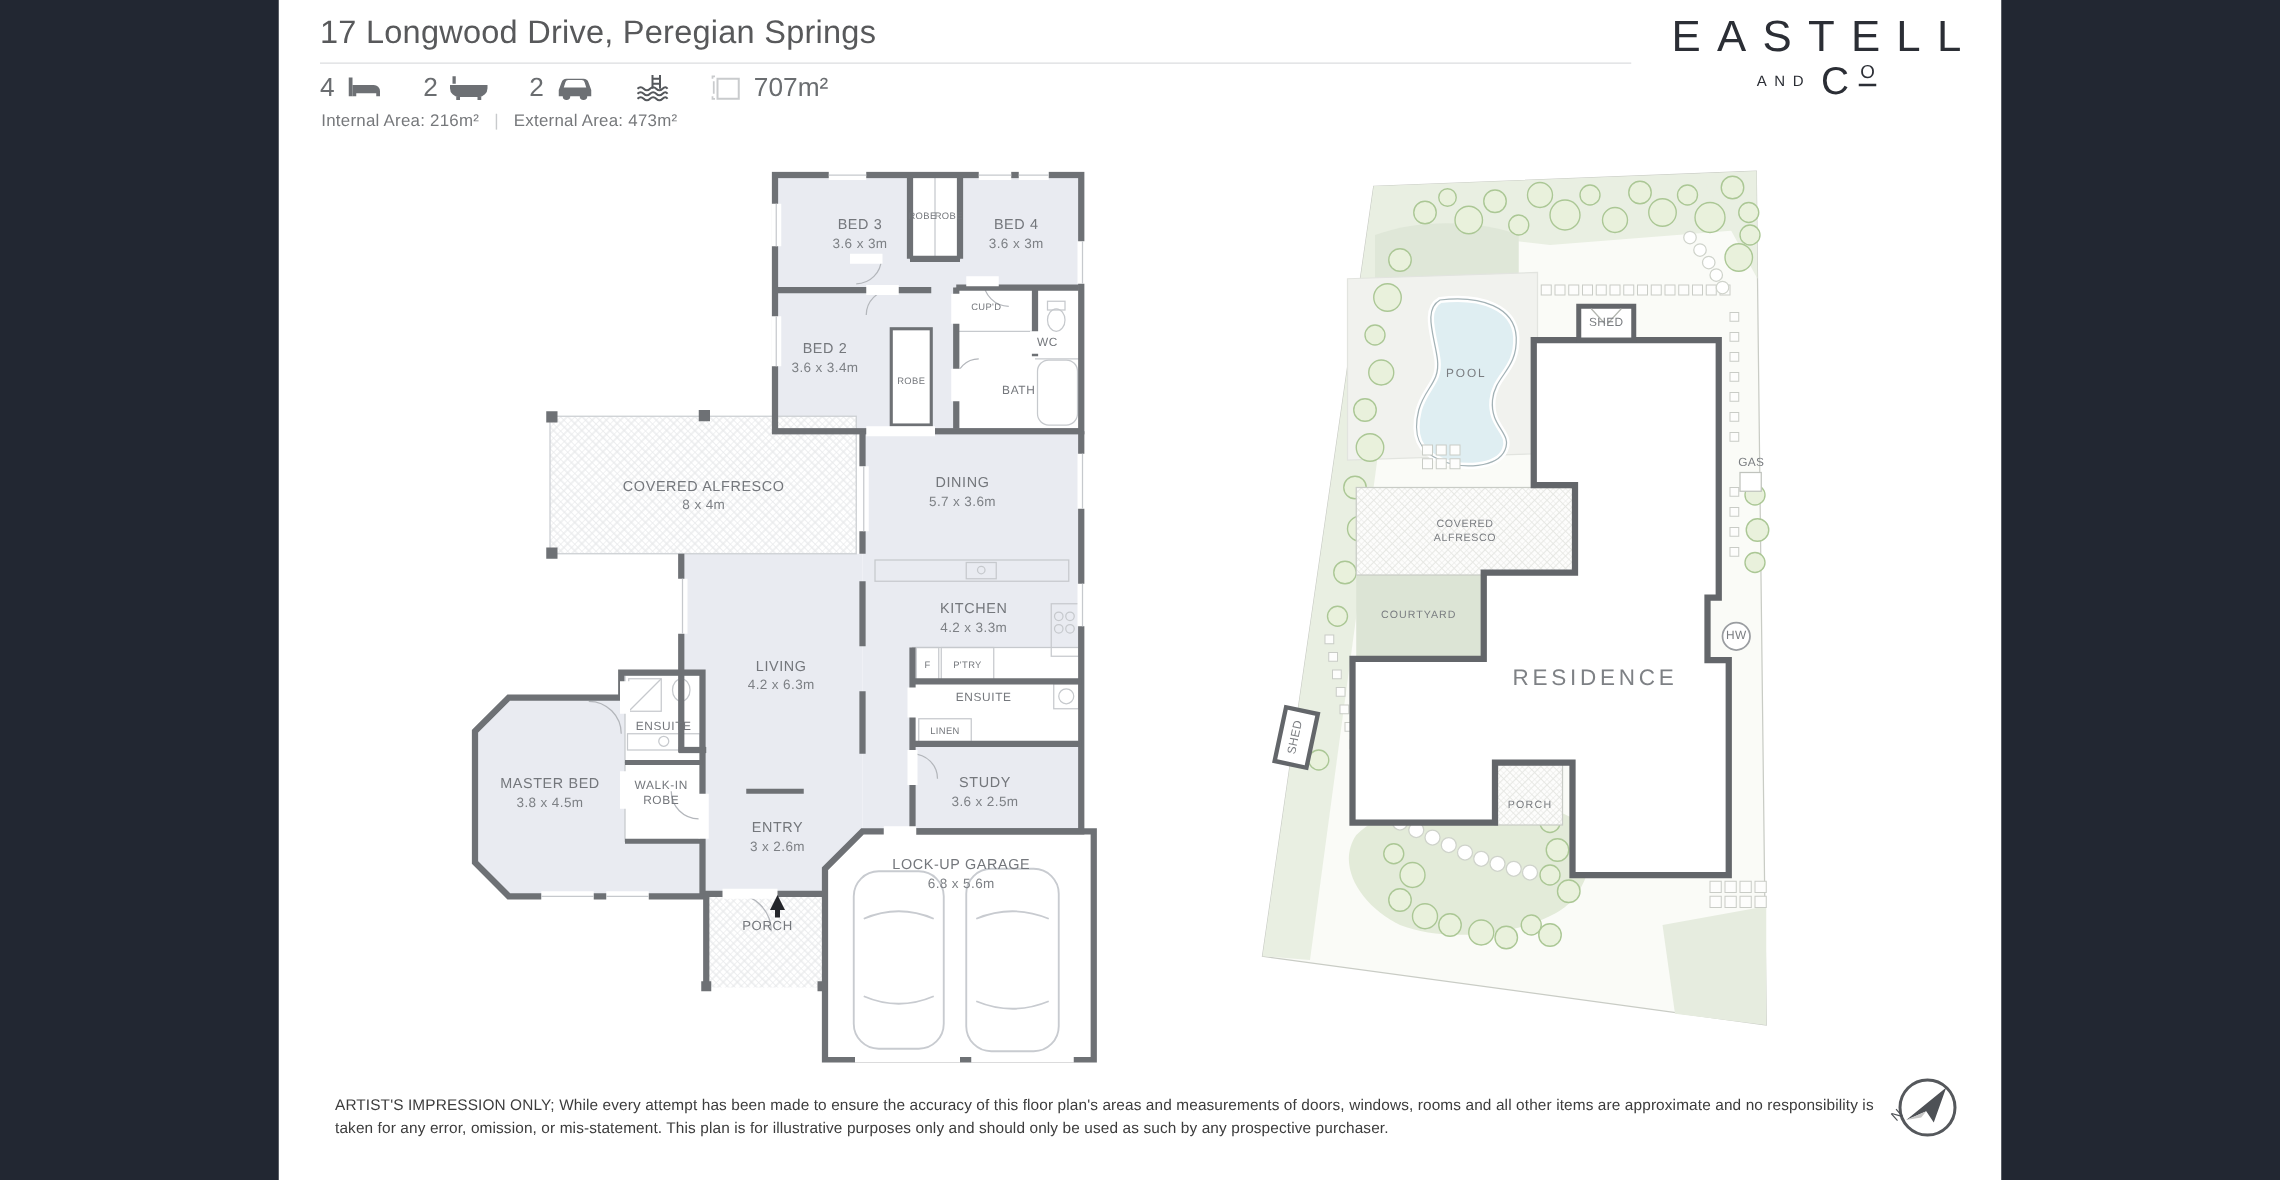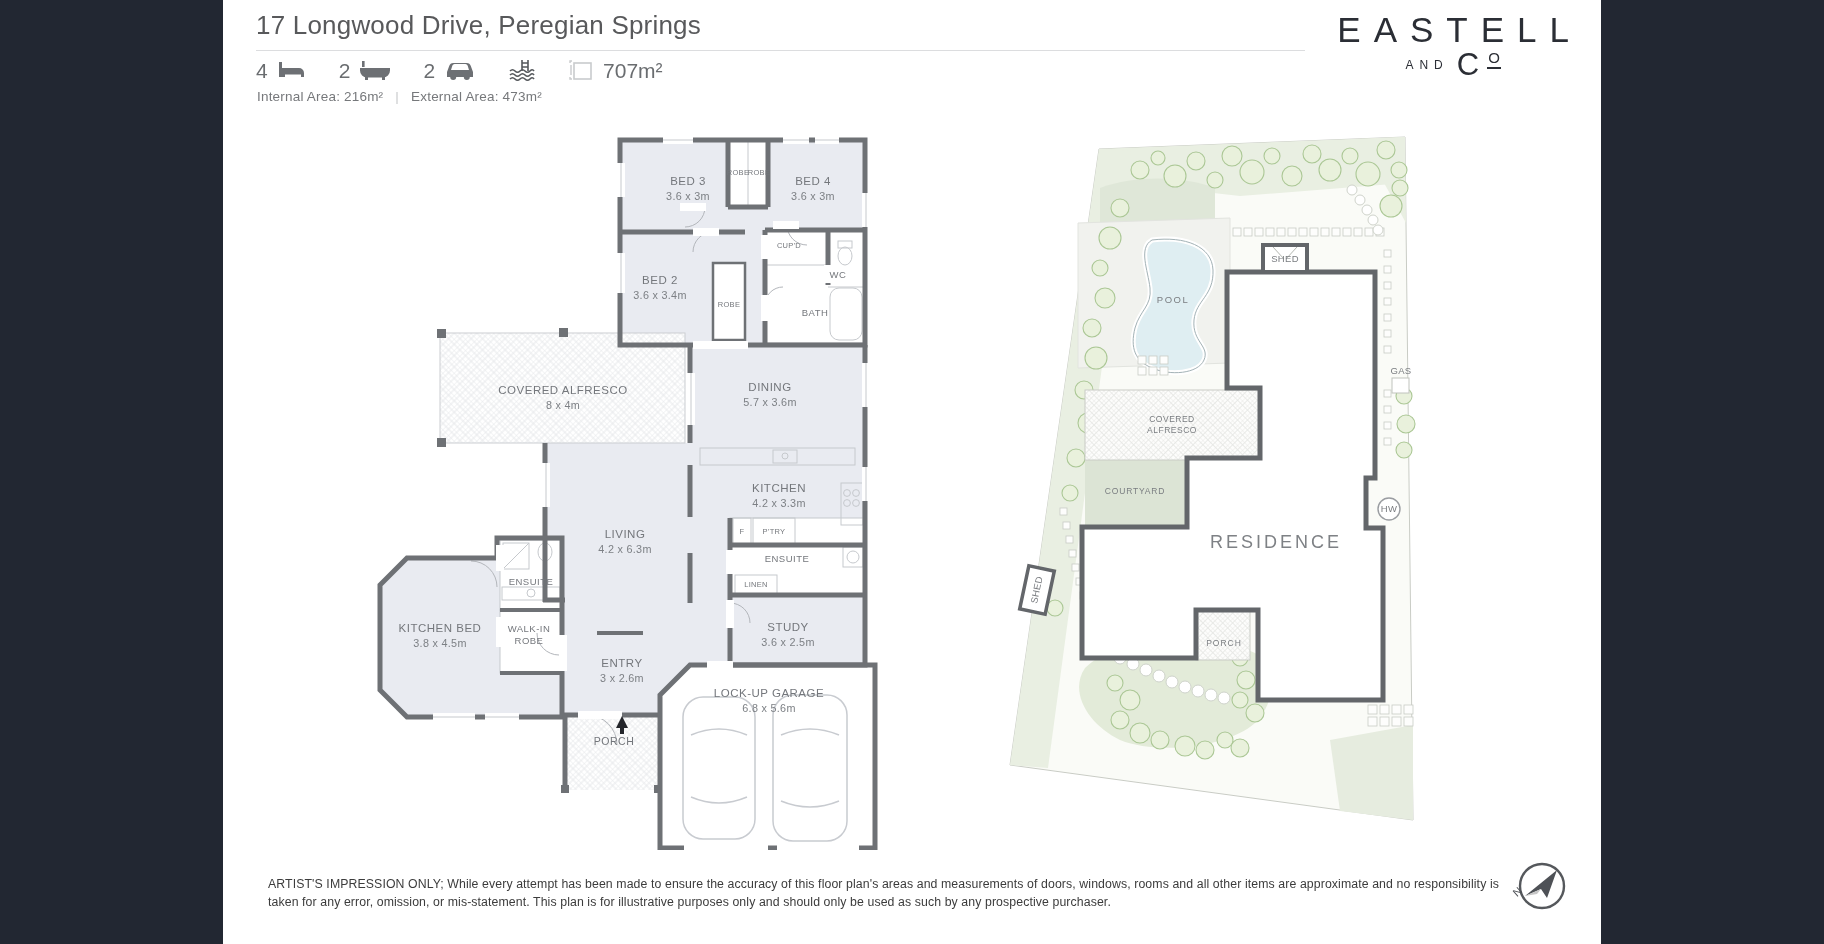--- a/index.html
+++ b/index.html
@@ -291,21 +291,21 @@
       <rect x="245" y="593" width="4" height="6" fill="#24262b"></rect>
     </svg>
 
     <div class="fl-label" style="left:313px;top:53px;"><span>BED 3</span><span class="dims">3.6 x 3m</span></div>
     <div class="fl-label" style="left:438px;top:53px;"><span>BED 4</span><span class="dims">3.6 x 3m</span></div>
     <div class="fl-label" style="left:285px;top:152px;"><span>BED 2</span><span class="dims">3.6 x 3.4m</span></div>
     <div class="fl-label" style="left:188px;top:262px;"><span>COVERED ALFRESCO</span><span class="dims">8 x 4m</span></div>
     <div class="fl-label" style="left:395px;top:259px;"><span>DINING</span><span class="dims">5.7 x 3.6m</span></div>
     <div class="fl-label" style="left:404px;top:360px;"><span>KITCHEN</span><span class="dims">4.2 x 3.3m</span></div>
     <div class="fl-label" style="left:250px;top:406px;"><span>LIVING</span><span class="dims">4.2 x 6.3m</span></div>
-    <div class="fl-label" style="left:65px;top:500px;"><span>KITCHEN BED</span><span class="dims">3.8 x 4.5m</span></div>
+    <div class="fl-label" style="left:65px;top:500px;"><span>MASTER BED</span><span class="dims">3.8 x 4.5m</span></div>
     <div class="fl-label" style="left:247px;top:535px;"><span>ENTRY</span><span class="dims">3 x 2.6m</span></div>
     <div class="fl-label" style="left:413px;top:499px;"><span>STUDY</span><span class="dims">3.6 x 2.5m</span></div>
     <div class="fl-label" style="left:394px;top:565px;"><span>LOCK-UP GARAGE</span><span class="dims">6.8 x 5.6m</span></div>
 
     <div class="fl-label xs" style="left:363px;top:38px;">ROBE</div>
     <div class="fl-label xs" style="left:384px;top:38px;">ROBE</div>
     <div class="fl-label xs" style="left:354px;top:170px;">ROBE</div>
     <div class="fl-label xs" style="left:414px;top:111px;">CUP'D</div>
     <div class="fl-label sm" style="left:463px;top:140px;">WC</div>
     <div class="fl-label sm" style="left:440px;top:178px;">BATH</div>

